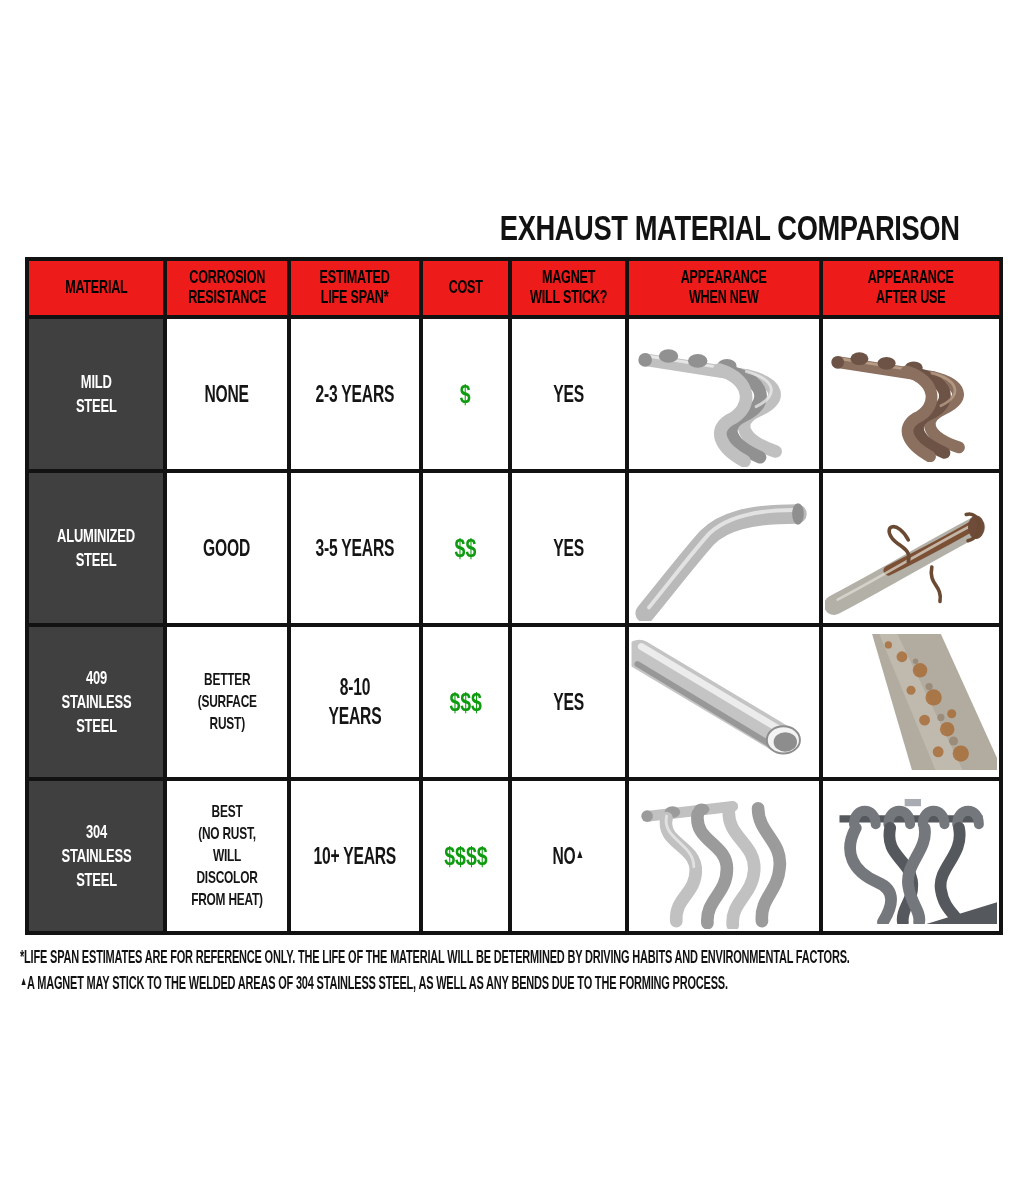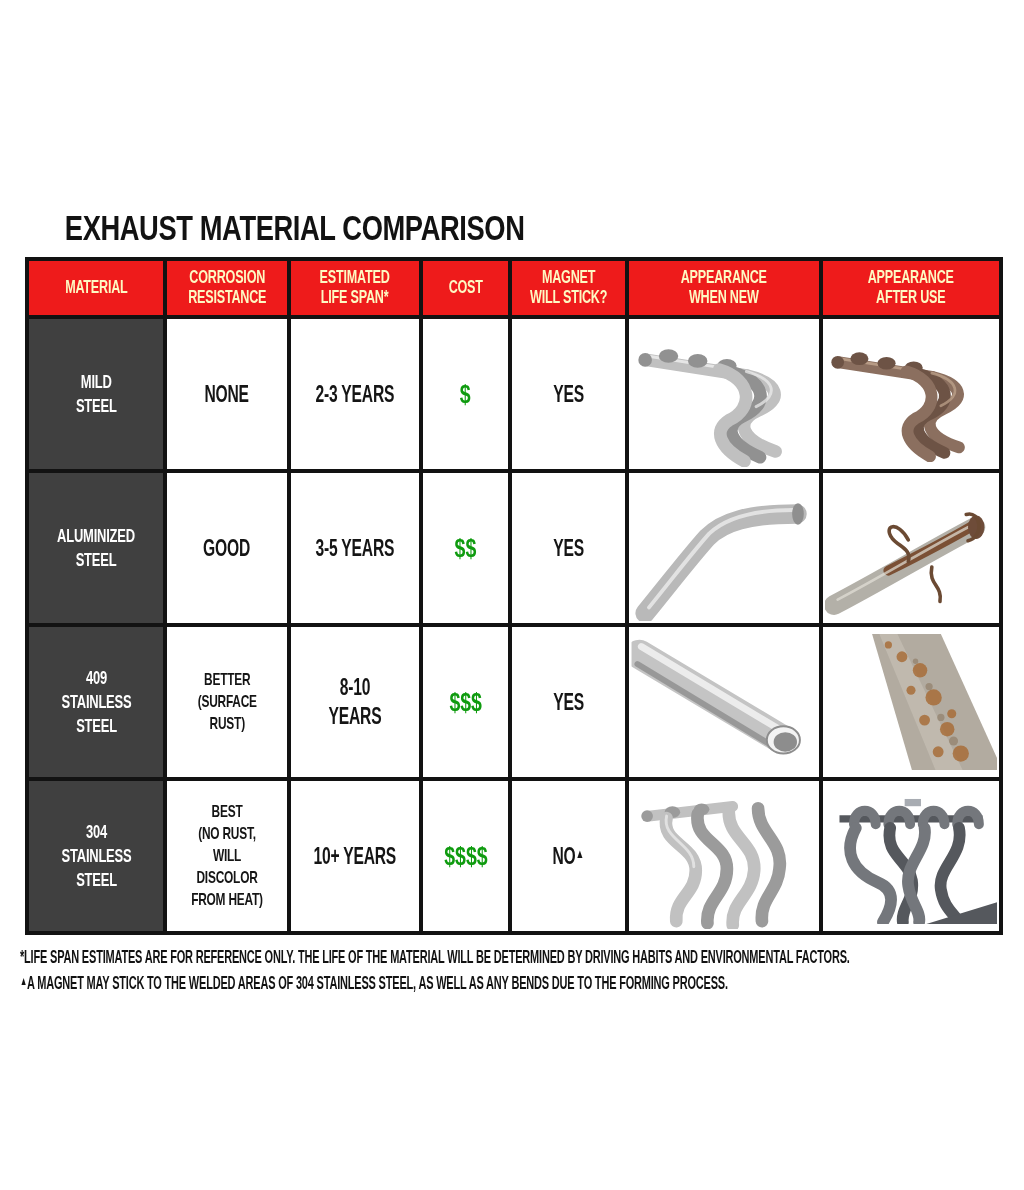--- a/index.html
+++ b/index.html
@@ -1,32 +1,32 @@
 <!DOCTYPE html>
 <html><head>
 <meta charset="utf-8">
 <style>
   html,body{margin:0;padding:0;background:#fff;}
   body{width:1024px;height:1190px;font-family:"Liberation Sans",sans-serif;}
   .page{position:relative;width:1024px;height:1190px;background:#fff;overflow:hidden;}
 
-  .title{position:absolute;top:208px;left:0;width:1024px;text-align:left;
+  .title{position:absolute;top:208px;left:0;width:1024px;text-align:right;
          font-weight:bold;font-size:35px;color:#121212;}
   .cx{display:inline-block;transform:scaleX(var(--sx,.7));transform-origin:center;
       white-space:pre-line;letter-spacing:-.3px;}
   .title .cx{--sx:.78;letter-spacing:-.5px;}
 
   .grid{position:absolute;left:25px;top:257px;width:978px;height:678px;
         box-sizing:border-box;border:4px solid #121212;background:#121212;
         display:grid;gap:4px;
         grid-template-columns:134px 120px 128px 85px 113px 190px 176px;
         grid-template-rows:54px 150px 150px 150px 150px;}
   .cell{background:#fff;display:flex;align-items:center;justify-content:center;
         text-align:center;color:#151515;font-weight:bold;overflow:hidden;}
-  .hcell{background:#ee1b1b;color:#fef9c3;font-size:17.5px;line-height:1.12;}
+  .hcell{background:#ee1b1b;color:#000000;font-size:17.5px;line-height:1.12;}
   .hcell .cx{--sx:.72;}
   .mcell{background:#404040;color:#fff;font-size:18px;line-height:1.35;}
   .mcell .cx{--sx:.72;}
   .dcell{font-size:23px;line-height:1.25;}
   .dcell .cx{--sx:.68;}
   .ccell{font-size:17px;line-height:1.3;}
   .ccell .cx{--sx:.7;}
   .cost{color:#0f9b0f;font-size:26px;}
   .cost .cx{--sx:.75;letter-spacing:0;}
   sup.note{font-size:13px;vertical-align:6px;}

